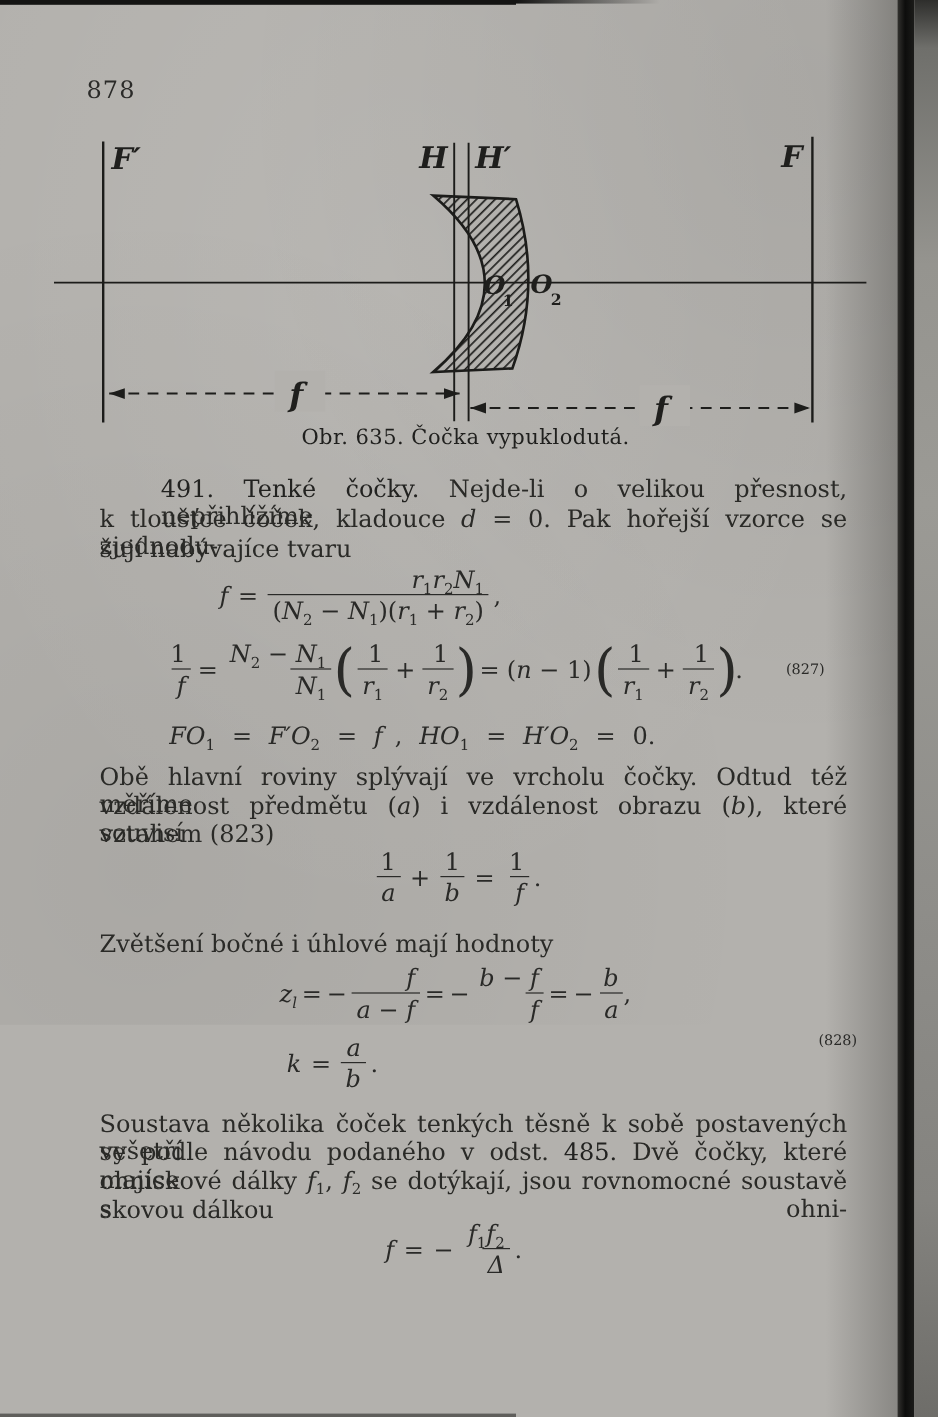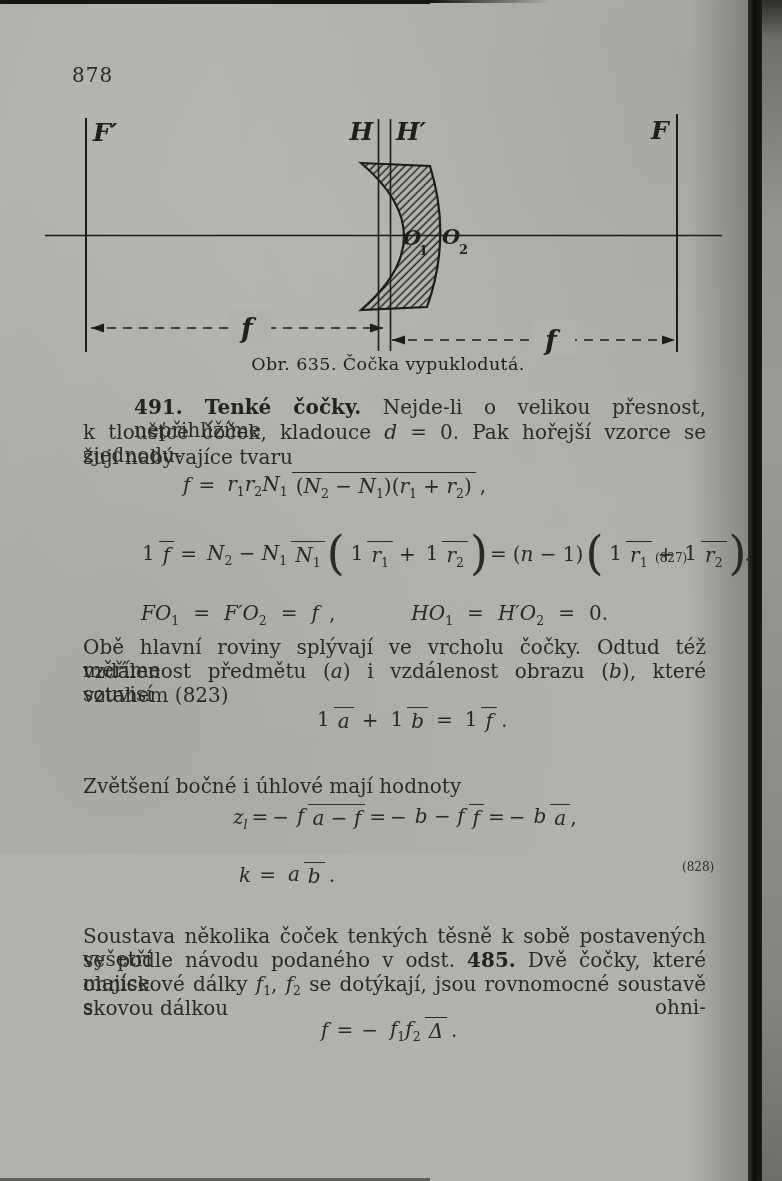--- a/index.html
+++ b/index.html
@@ -21,27 +21,27 @@
               background:linear-gradient(to right,#32312e,#0d0d0c 45%,#1b1b19);}
   .right-sliver{position:absolute;left:762px;top:0;width:20px;height:1181px;
                 background:linear-gradient(to bottom,#2e2e2c 0px,#6f6f6b 40px,#95948f 220px,#9b9a95 420px,#8e8d89 760px,#84837f 1000px,#6e6d69 1181px);}
   .bottom-strip{position:absolute;left:0;top:1178px;width:430px;height:3px;background:rgba(25,25,23,0.55);}
 
   .pageno{position:absolute;font-size:20px;color:#2b2b29;letter-spacing:1px;}
 
   
   .line{position:absolute;font-size:20px;color:#2a2a27;line-height:23px;white-space:normal;}
   .just{text-align:justify;text-align-last:justify;}
-  .bold{font-weight:bold;color:#222220;}
+  .bold{font-weight:normal;color:#222220;}
   .mi{font-style:italic;}
 
   
   .eq{position:absolute;display:flex;align-items:center;gap:8px;
       font-size:20px;color:#292927;}
-  .eq .frac{display:inline-flex;flex-direction:row;align-items:center;line-height:1.12;}
+  .eq .frac{display:inline-flex;flex-direction:column;align-items:flex-end;line-height:1.12;}
   .eq .num{display:block;padding:0 4px 1px;white-space:pre;}
   .eq .den{display:block;border-top:1.5px solid #2a2a28;padding:2px 4px 0;white-space:pre;}
   .eq sub{font-size:12.5px;line-height:0;vertical-align:-5px;font-style:normal;}
   .eq sub.mi{font-style:italic;}
   .eq .tok{white-space:pre;}
   .eq .tail{margin-left:-4px;}
   .eq .bp{font-size:46px;line-height:0.85;margin:0 -4px;transform:scaleY(1.02);}
   .eqnum{position:absolute;font-size:12px;color:#2a2a28;}
 
   
@@ -166,21 +166,21 @@
   </div>
   <div class="eqnum" style="left:655px;top:551px">(827)</div>
 
   <div class="eq" style="left:141px;top:601px;gap:14px">
     <span class="tok"><span class="mi">FO</span><sub>1</sub></span>
     <span class="tok">=</span>
     <span class="tok"><span class="mi">F′O</span><sub>2</sub></span>
     <span class="tok">=</span>
     <span class="tok mi">f</span>
     <span class="tok tail">,</span>
-    <span class="tok" style="margin-left:62px"><span class="mi">HO</span><sub>1</sub></span>
+    <span class="tok" style=""><span class="mi">HO</span><sub>1</sub></span>
     <span class="tok">=</span>
     <span class="tok"><span class="mi">H′O</span><sub>2</sub></span>
     <span class="tok">=</span>
     <span class="tok">0.</span>
   </div>
 
   <div class="line just" style="left:83px;top:636px;width:623px"><span>Obě hlavní roviny splývají ve vrcholu čočky. Odtud též měříme</span></div>
   <div class="line just" style="left:83px;top:660px;width:623px"><span>vzdálenost předmětu (</span><span class="mi">a</span><span>) i vzdálenost obrazu (</span><span class="mi">b</span><span>), které souvisí</span></div>
   <div class="line" style="left:83px;top:684px"><span>vztahem (823)</span></div>
 

